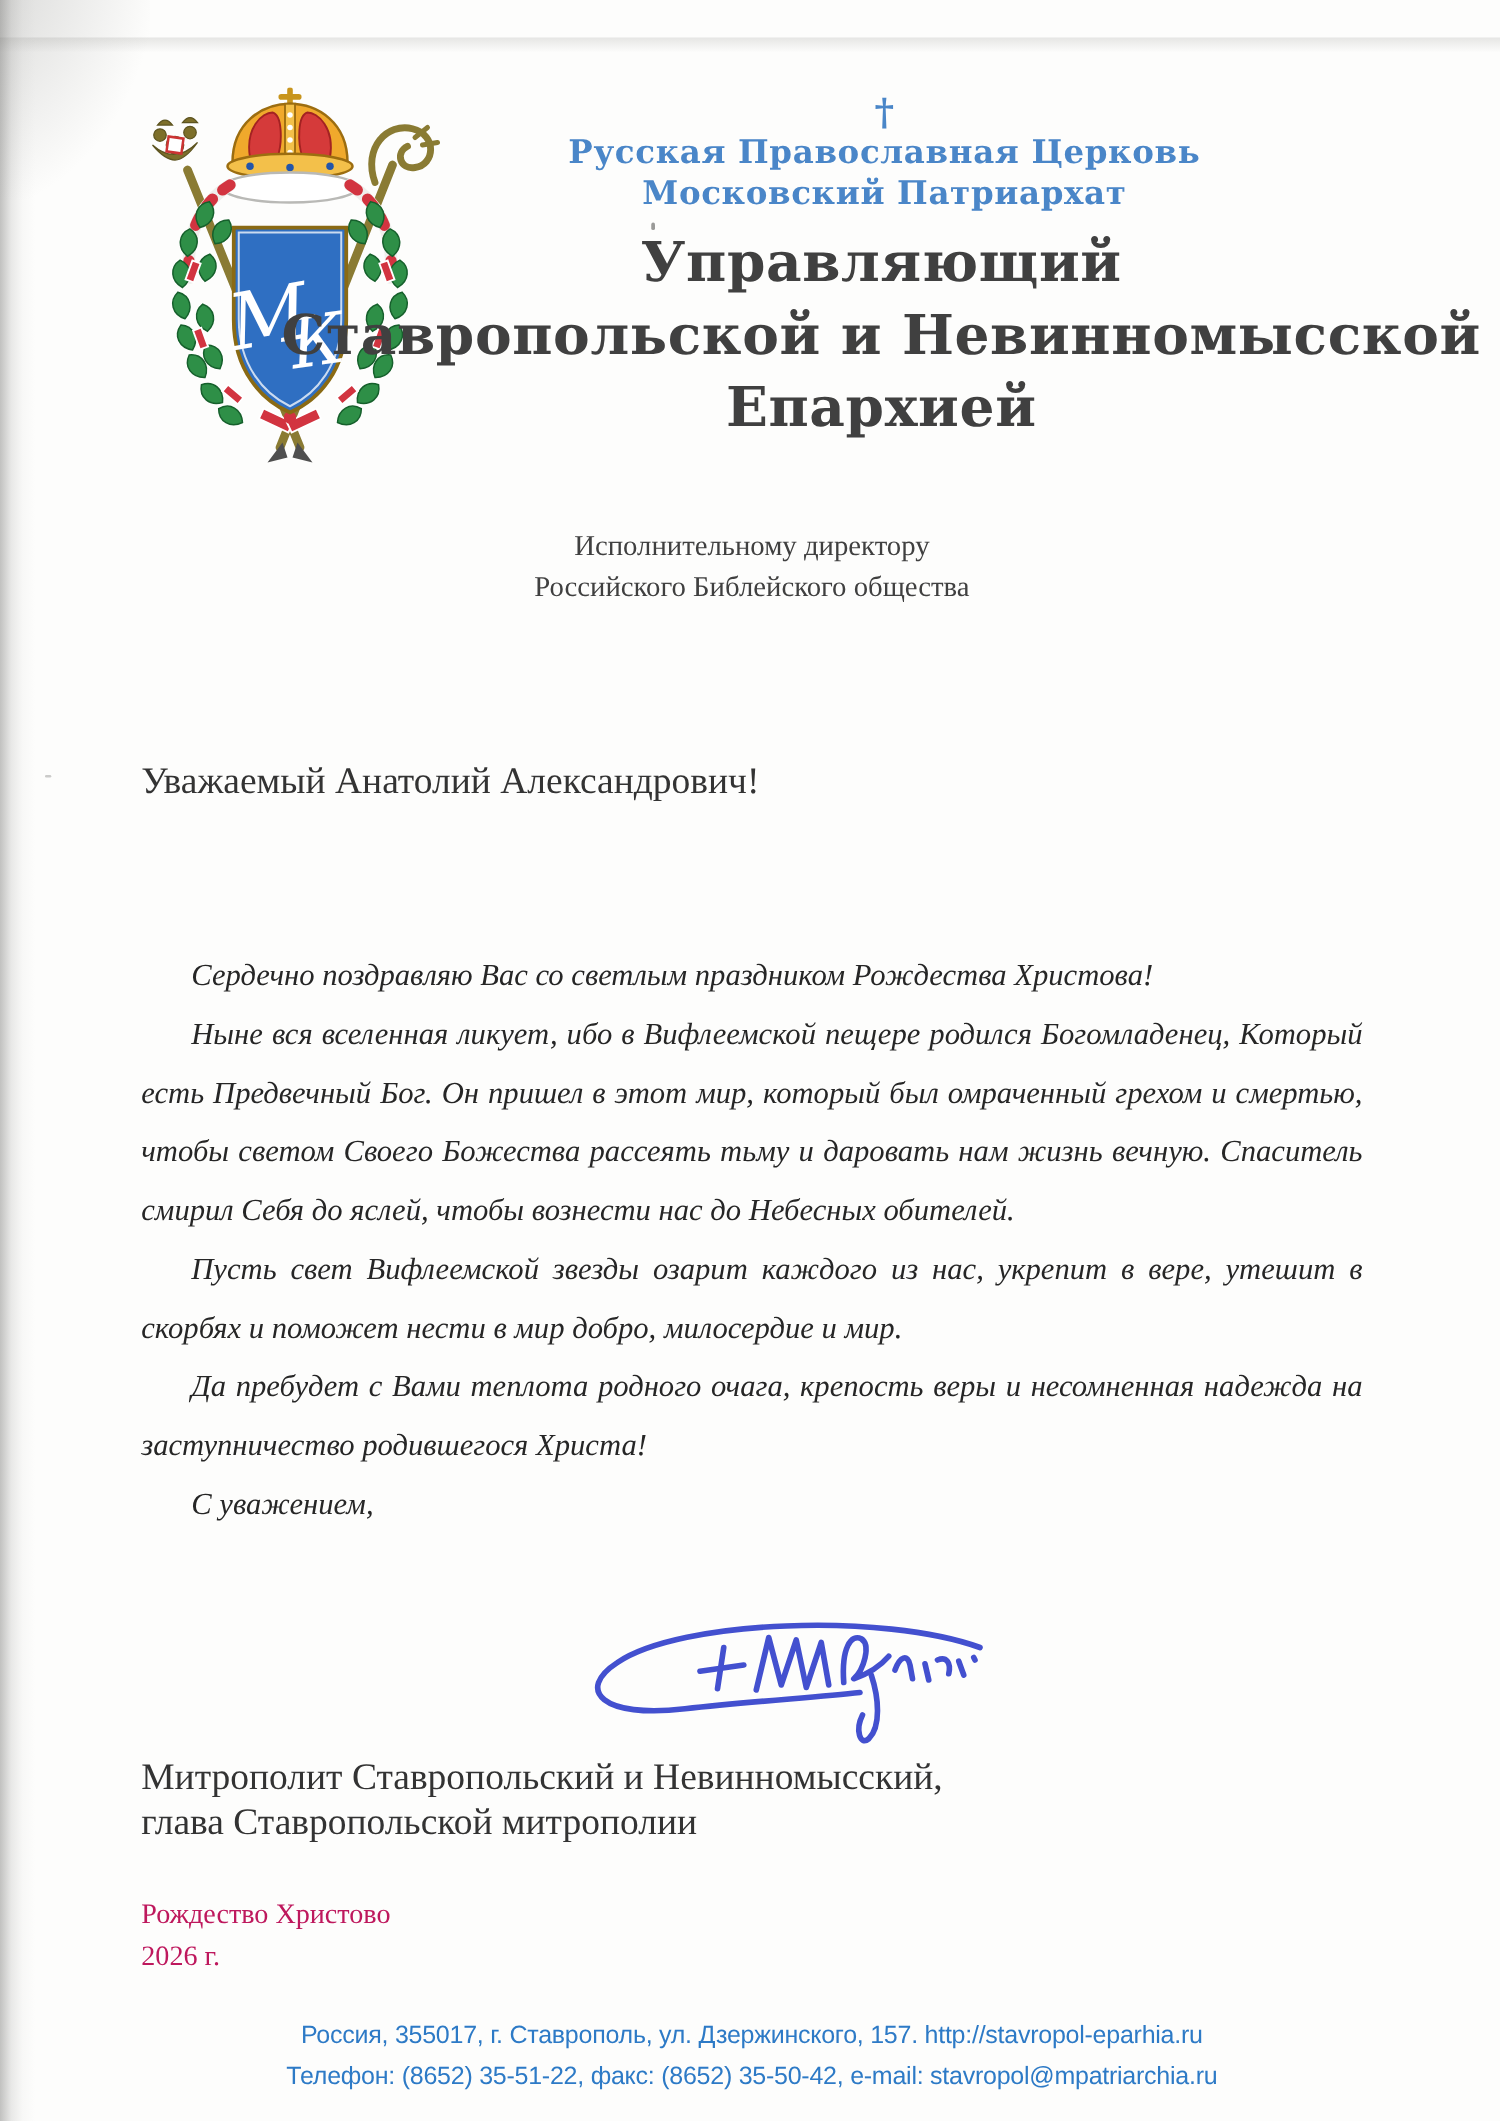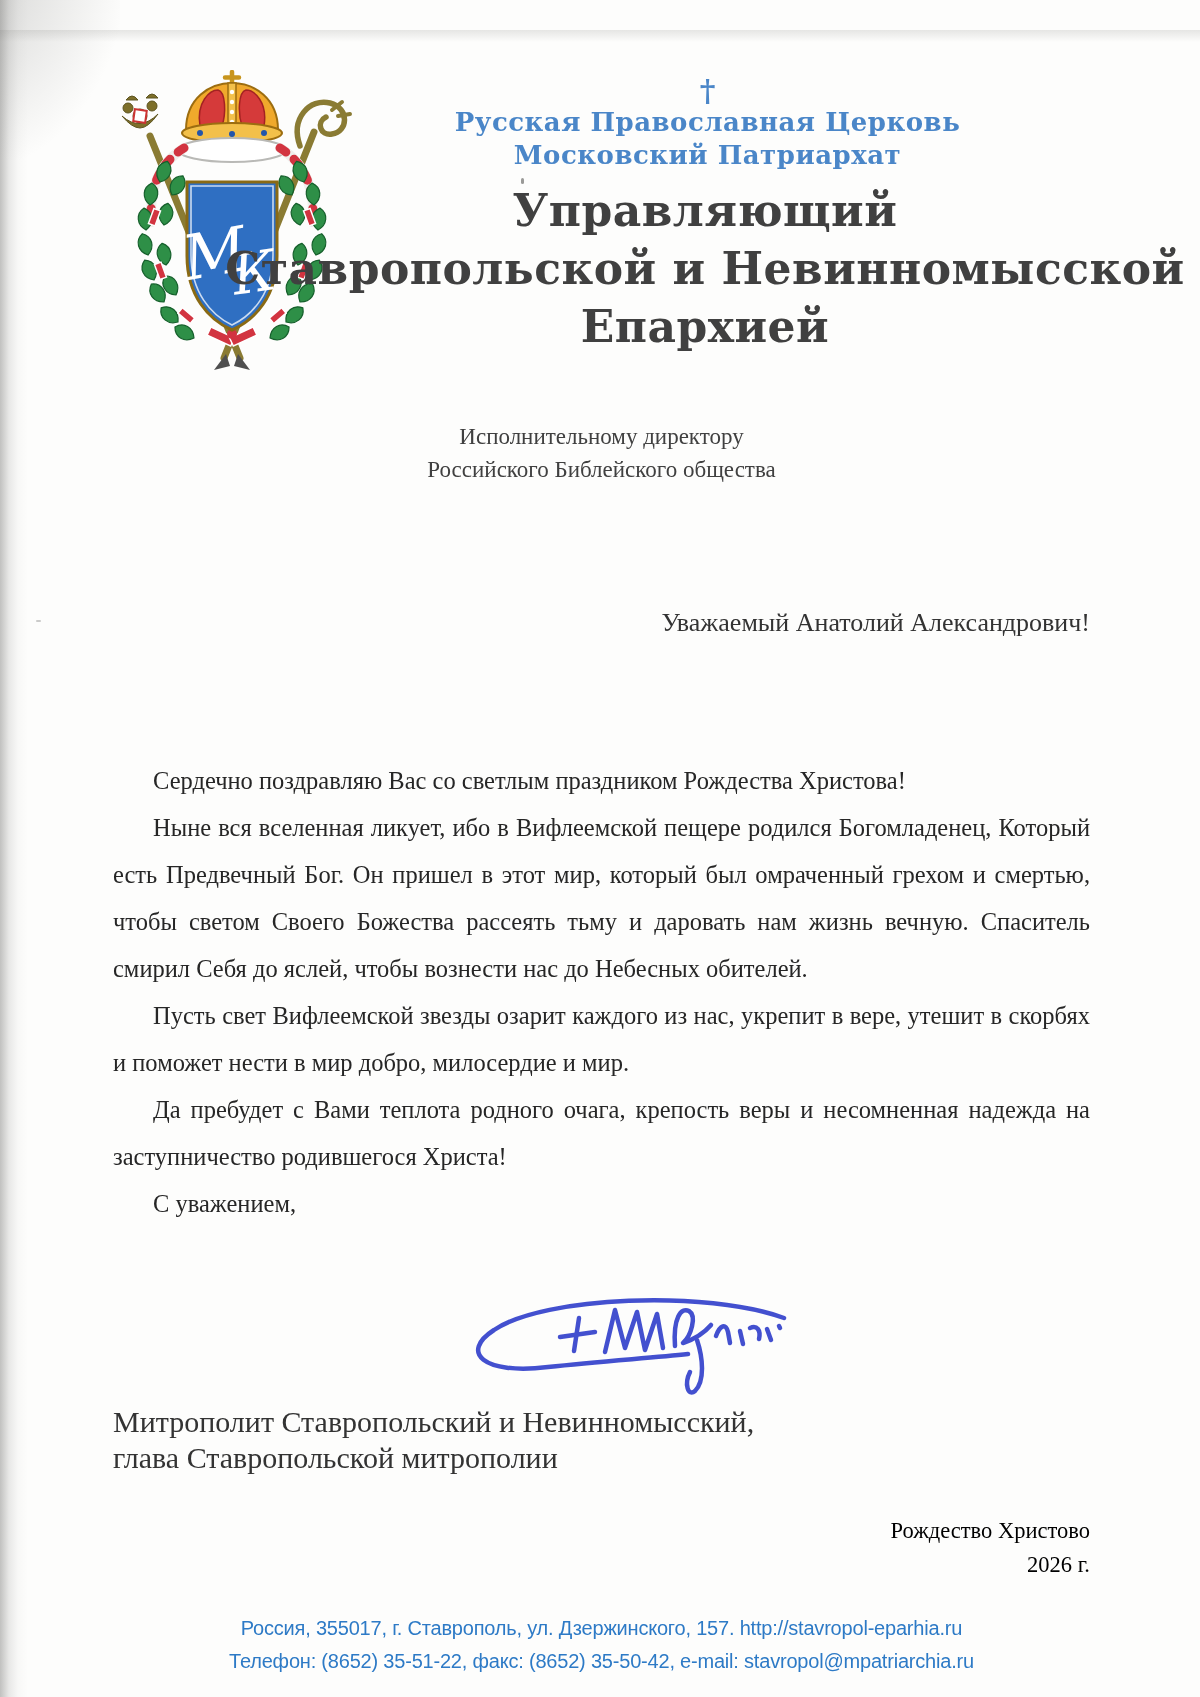--- a/index.html
+++ b/index.html
@@ -23,31 +23,31 @@
     color:#4a86c8;font-weight:bold;font-family:"DejaVu Serif", serif;}
   .lh-cross{font-size:30px;line-height:30px;}
   .lh-line{font-size:26px;line-height:33px;letter-spacing:.5px;}
   .lh-title{position:absolute;left:210px;top:182px;width:990px;text-align:center;
     color:#404040;font-weight:bold;font-family:"DejaVu Serif", serif;
     font-size:44px;line-height:58px;letter-spacing:.5px;}
 
   
   .addressee{position:absolute;left:113px;top:420px;width:977px;text-align:center;
     font-size:23px;line-height:33px;color:#404040;}
-  .salutation{position:absolute;left:113px;top:608px;width:977px;text-align:right;
-    font-size:26px;color:#333;}
+  .salutation{position:absolute;left:113px;top:608px;width:977px;text-align:left;
+    font-size:30px;color:#333;}
   .body-text{position:absolute;left:113px;top:757px;width:977px;
     font-size:24.5px;line-height:47px;color:#262626;}
-  .body-text p{margin:0;text-align:justify;text-indent:40px;}
+  .body-text p{margin:0;text-align:justify;text-indent:40px;font-style:italic;}
   .closing{text-align:left;}
   .signature{position:absolute;left:452px;top:1288px;width:350px;height:118px;}
   .signoff{position:absolute;left:113px;top:1404px;width:977px;text-align:left;
     font-size:30px;line-height:36px;color:#333;}
-  .dateblock{position:absolute;left:113px;top:1514px;width:977px;text-align:right;
-    font-size:22.5px;line-height:34px;color:#000000;}
+  .dateblock{position:absolute;left:113px;top:1514px;width:977px;text-align:left;
+    font-size:22.5px;line-height:34px;color:#be185d;}
   .footer{position:absolute;left:113px;top:1612px;width:977px;text-align:center;
     font-family:"Liberation Sans", sans-serif;font-size:20px;line-height:33px;
     color:#2d7ac6;letter-spacing:-0.2px;}
 </style>
 </head>
 <body>
 
 <div class="page">
 
   <div class="top-edge"></div>

